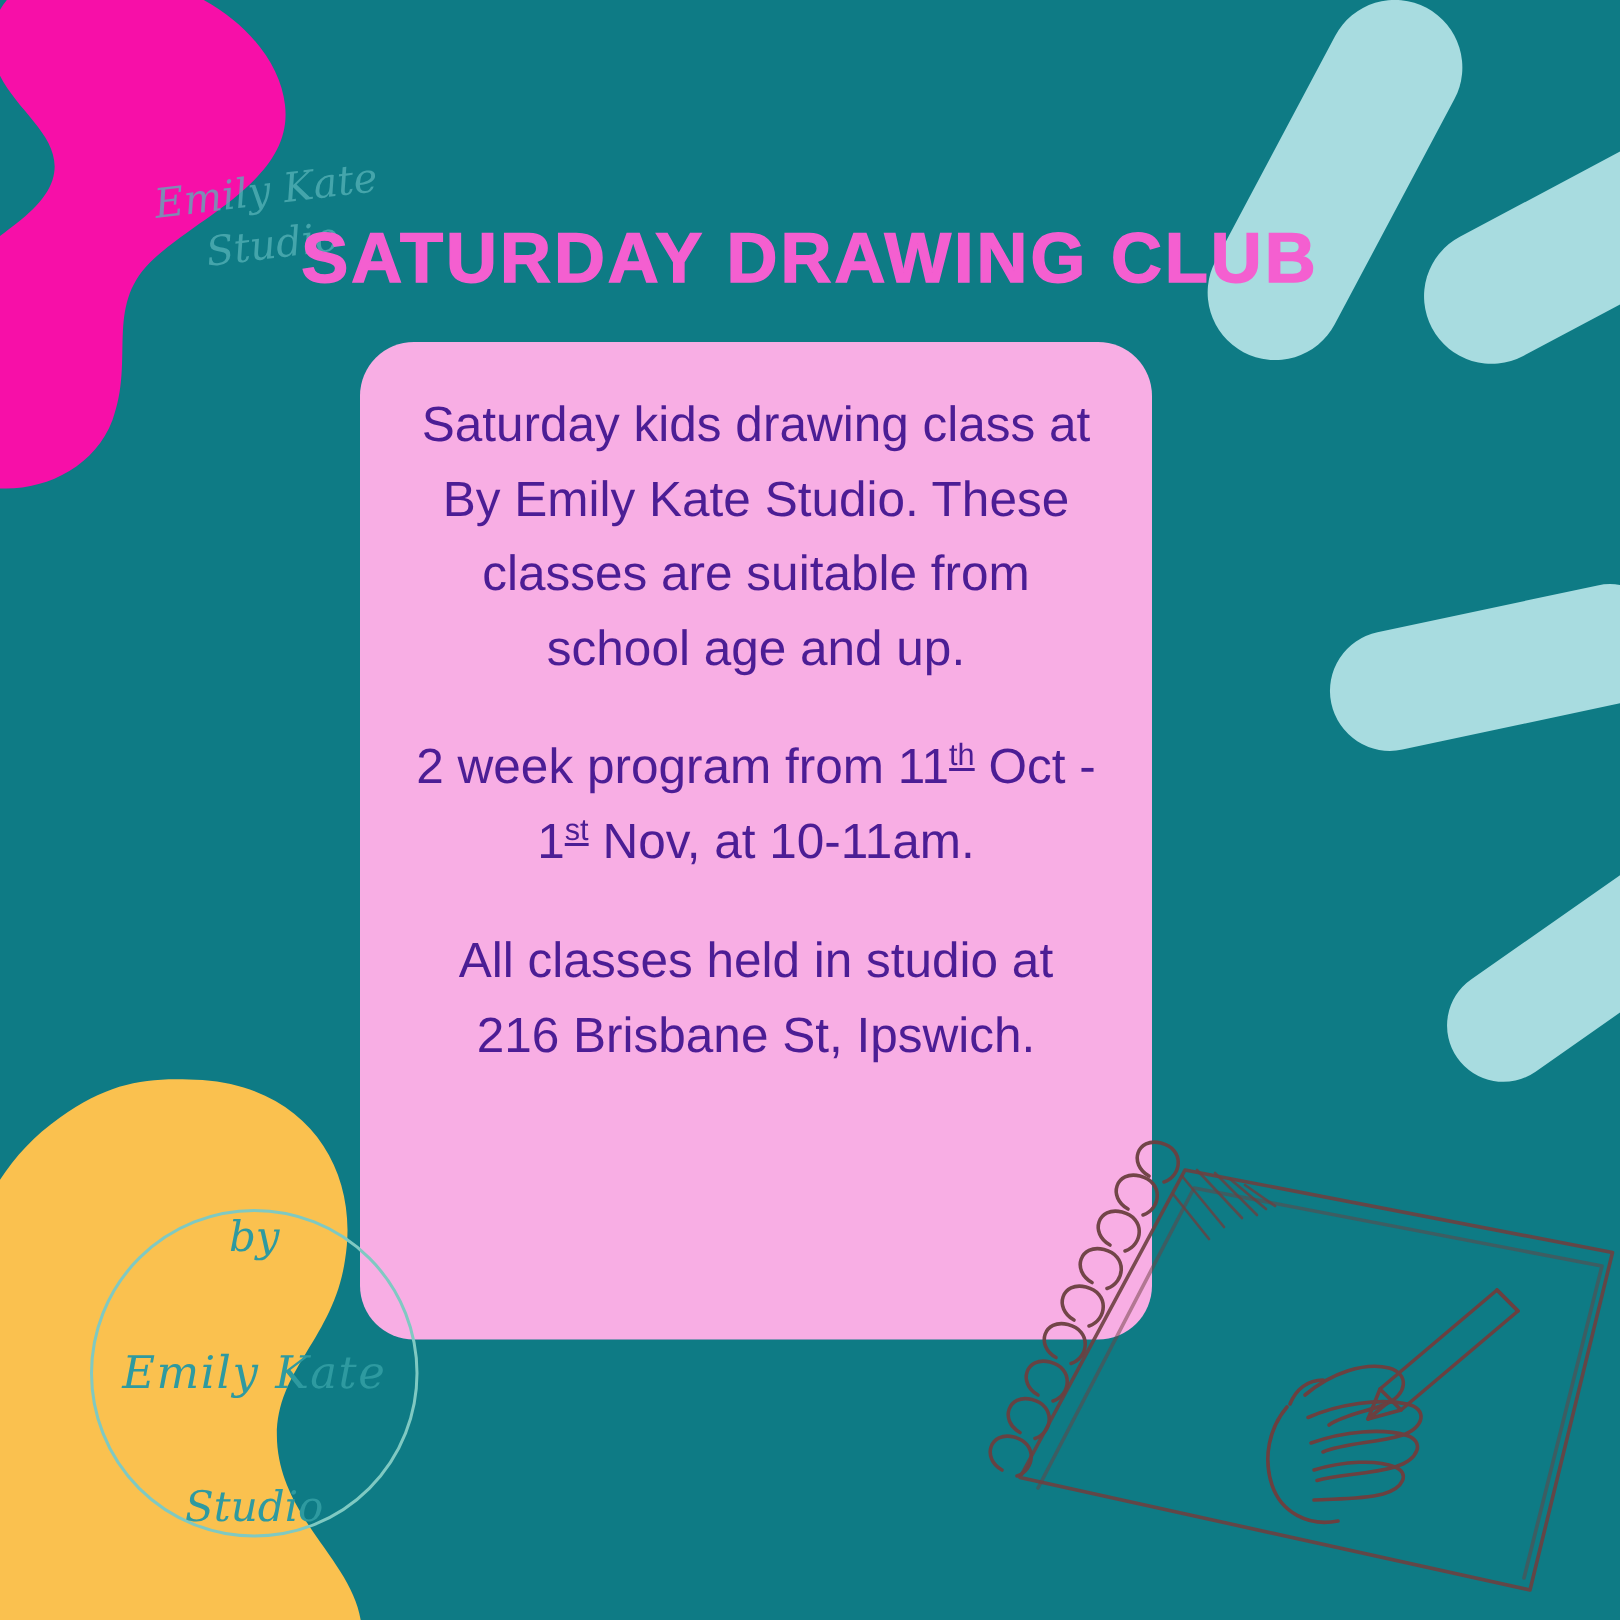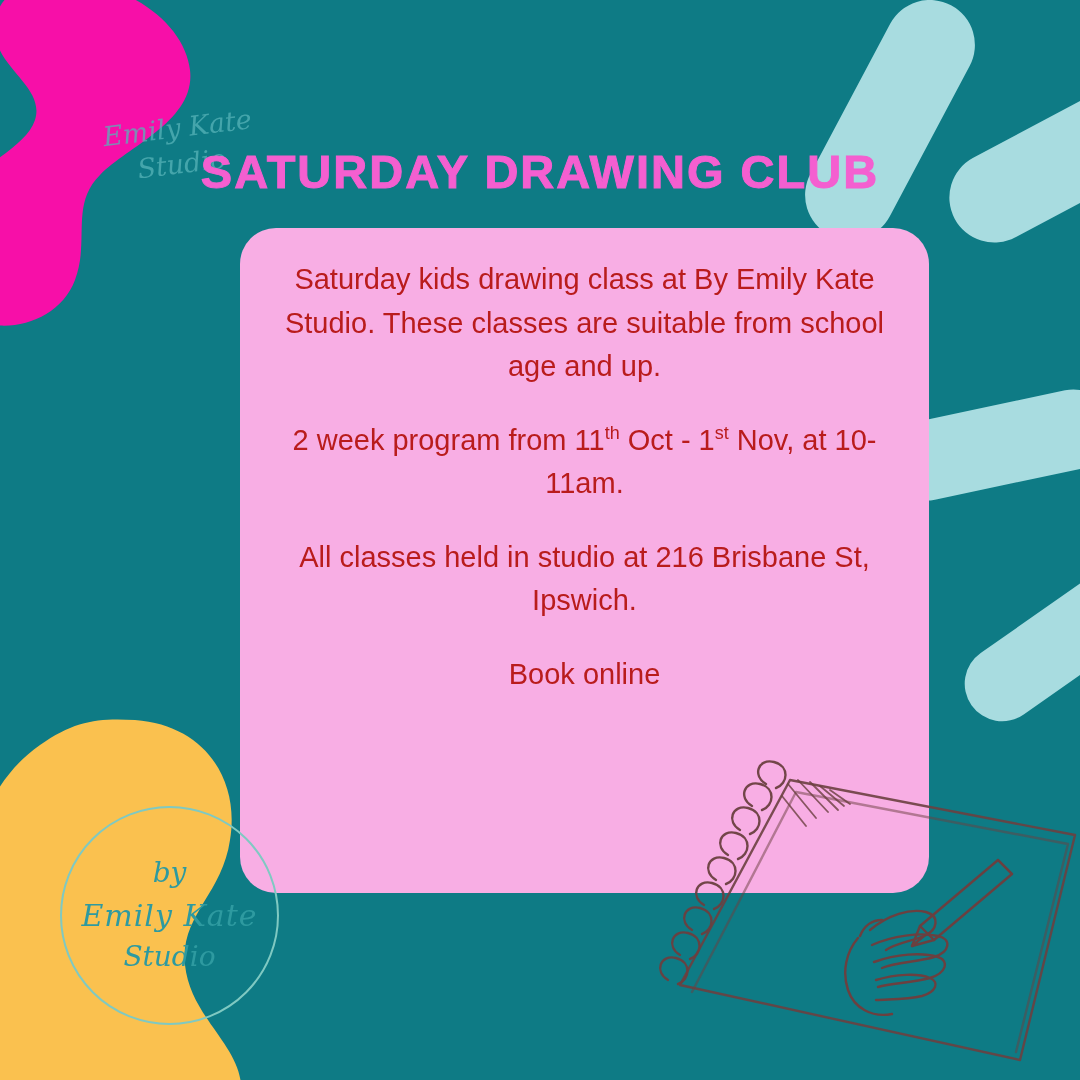--- a/index.html
+++ b/index.html
@@ -56,20 +56,21 @@
     border-radius: 50%;
     color: #2e9aa0;
     display: flex;
     flex-direction: column;
     align-items: center;
     justify-content: center;
     font-family: "DejaVu Serif", serif;
     font-style: italic;
     line-height: 1.45;
     text-align: center;
+    gap: 48px;
   }
   .logo-circle .l1 { font-size: 28px; }
   .logo-circle .l2 { font-size: 30px; letter-spacing: 1px; }
   .logo-circle .l3 { font-size: 28px; }
 
   
   .title {
     position: absolute;
     top: 120px;
     left: 0; right: 0;
@@ -82,35 +83,35 @@
     text-transform: uppercase;
     margin-top: 24px;
     -webkit-text-stroke: 1px #f45fd0;
   }
 
   
   .card {
     position: absolute;
     top: 228px;
     left: 240px;
-    width: 689px;
+    width: 528px;
     height: 665px;
     background: #f8aee4;
     border-radius: 36px;
     padding: 30px 34px;
     box-sizing: border-box;
-    color: #b91c1c;
+    color: #4c1d95;
     font-family: "Liberation Sans", sans-serif;
-    font-size: 29px;
+    font-size: 33px;
     line-height: 1.5;
     text-align: center;
   }
   .card p { margin: 0 0 30px 0; }
   .card p:last-child { margin-bottom: 0; }
-  .card sup { font-size: .62em; vertical-align: super; }
+  .card sup { font-size: .62em; vertical-align: super; text-decoration: underline; }
   .book-line { margin-bottom: 4px !important; }
 
   
   .sketch { position: absolute; right: 0; bottom: 0; width: 460px; height: 340px; }
 </style>
 </head>
 <body>
 
 <div id="poster">
 
@@ -137,21 +138,20 @@
   <div class="card">
     <p>Saturday kids drawing class at By Emily Kate Studio. These classes are suitable from school age and up.</p>
 
     <p>
       <span>2 week program from 11</span><sup>th</sup><span> Oct - 1</span><sup>st</sup><span> Nov, at 10-11am.</span>
     </p>
 
 
     <p>All classes held in studio at 216 Brisbane St, Ipswich.</p>
 
-    <p class="book-line">Book online</p>
   </div>
 
   <div class="logo-circle">
     <div class="l1">by</div>
     <div class="l2">Emily Kate</div>
     <div class="l3">Studio</div>
   </div>
 
   <svg class="sketch" viewBox="0 0 460 340" fill="none" stroke="#6b4040" stroke-width="2.4" stroke-linecap="round" stroke-linejoin="round">
 

